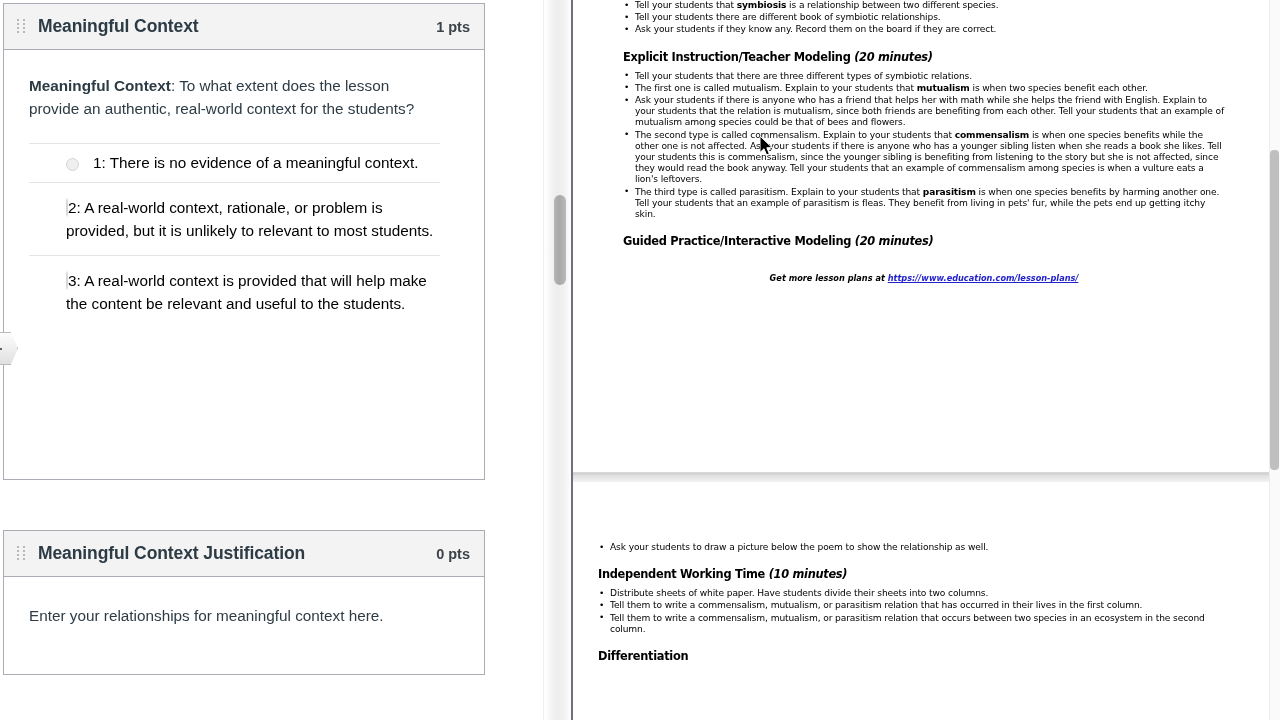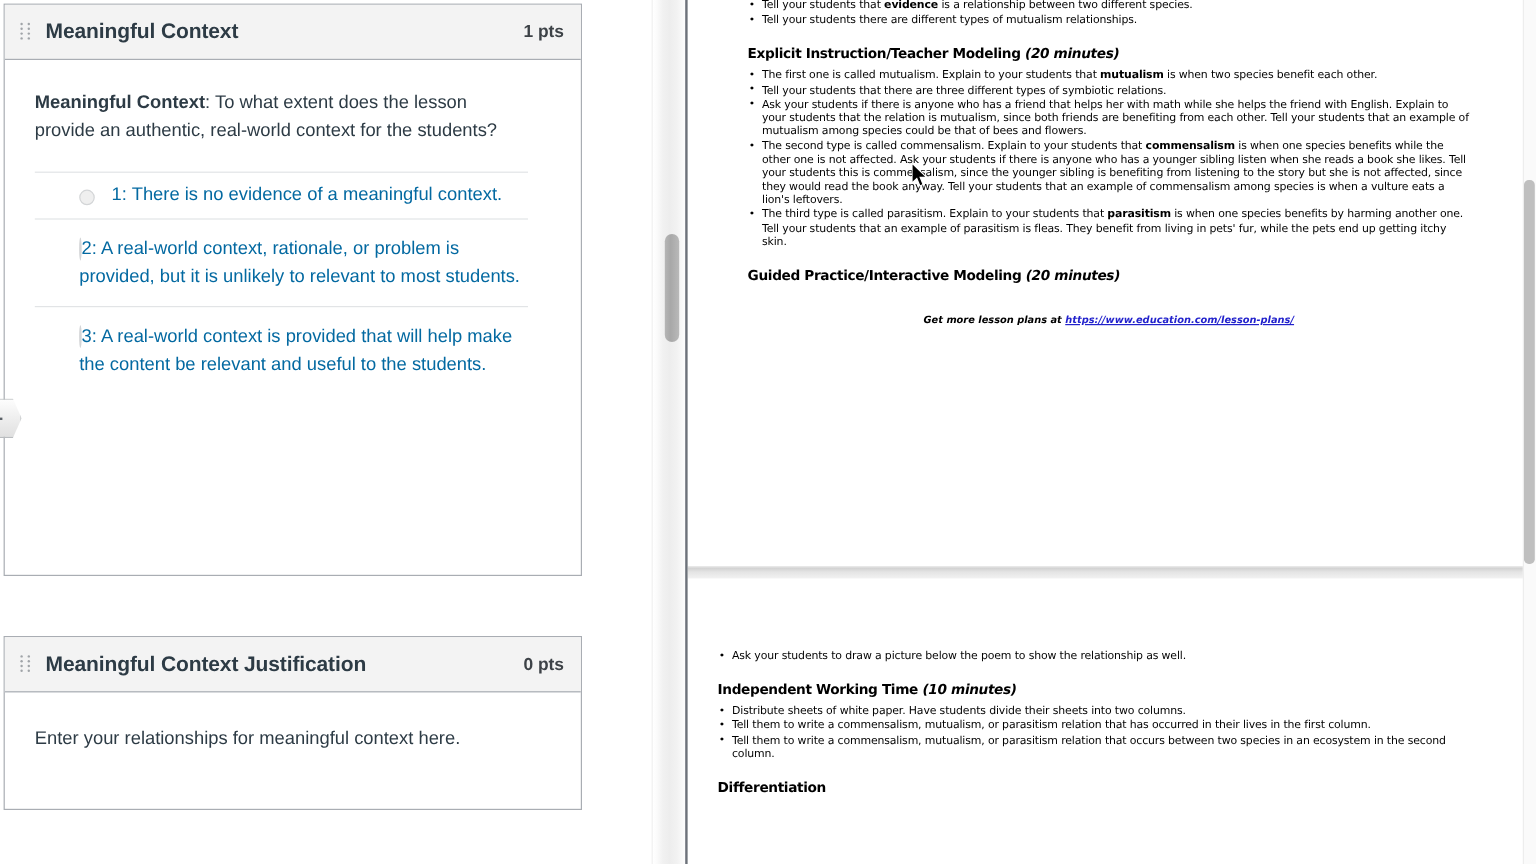--- a/index.html
+++ b/index.html
@@ -89,21 +89,21 @@
     background: #efefef;
     border: 1px solid #d3d5d7;
     flex: none;
     margin: 3px 14px 0 37px;
   }
   .rating-stack { display: block; margin-left: 37px; }
   .rating-stack .radio { margin: 0 0 6px 0; }
   .rating-text {
     font-size: 15.3px;
     line-height: 23px;
-    color: #0369a1;
+    color: #000000;
     max-width: 340px;
   }
   .rating-text.single { line-height: 20px; margin-top: 0; }
 
   .justification-body {
     padding: 27px 22px 0 25px;
     font-size: 15.3px;
     line-height: 23px;
     color: #2d3b45;
   }
@@ -320,29 +320,30 @@
   <div id="rubric-scroll-track"></div>
   <div id="rubric-scroll-thumb"></div>
   <div id="doc-panel-edge"></div>
 
   <div id="doc-panel">
 
     <div class="doc-page" id="doc-page-1">
       <div class="doc-inner" style="padding-top:260px;">
 
         <ul class="doc-list">
-          <li><span>Tell your students that </span><b>evidence</b><span> is a relationship between two different species.</span></li>
-          <li><span>Tell your students there are different types of mutualism relationships.</span></li>
+          <li><span>Tell your students that </span><b>symbiosis</b><span> is a relationship between two different species.</span></li>
+          <li><span>Tell your students there are different book of symbiotic relationships.</span></li>
+          <li><span>Ask your students if they know any. Record them on the board if they are correct.</span></li>
         </ul>
 
         <div class="doc-h2"><span>Explicit Instruction/Teacher Modeling </span><em>(20 minutes)</em></div>
 
         <ul class="doc-list">
+          <li><span>Tell your students that there are three different types of symbiotic relations.</span></li>
           <li><span>The first one is called mutualism. Explain to your students that </span><b>mutualism</b><span> is when two species benefit each other.</span></li>
-          <li><span>Tell your students that there are three different types of symbiotic relations.</span></li>
           <li><span>Ask your students if there is anyone who has a friend that helps her with math while she helps the friend with English. Explain to your students that the relation is mutualism, since both friends are benefiting from each other. Tell your students that an example of mutualism among species could be that of bees and flowers.</span></li>
           <li><span>The second type is called commensalism. Explain to your students that </span><b>commensalism</b><span> is when one species benefits while the other one is not affected. Ask your students if there is anyone who has a younger sibling listen when she reads a book she likes. Tell your students this is commensalism, since the younger sibling is benefiting from listening to the story but she is not affected, since they would read the book anyway. Tell your students that an example of commensalism among species is when a vulture eats a lion's leftovers.</span></li>
           <li><span>The third type is called parasitism. Explain to your students that </span><b>parasitism</b><span> is when one species benefits by harming another one. Tell your students that an example of parasitism is fleas. They benefit from living in pets' fur, while the pets end up getting itchy skin.</span></li>
         </ul>
 
         <div class="doc-h2"><span>Guided Practice/Interactive Modeling </span><em>(20 minutes)</em></div>
 
 
         <div class="doc-footer"><span>Get more lesson plans at </span><a href="#">https://www.education.com/lesson-plans/</a></div>
       </div>

